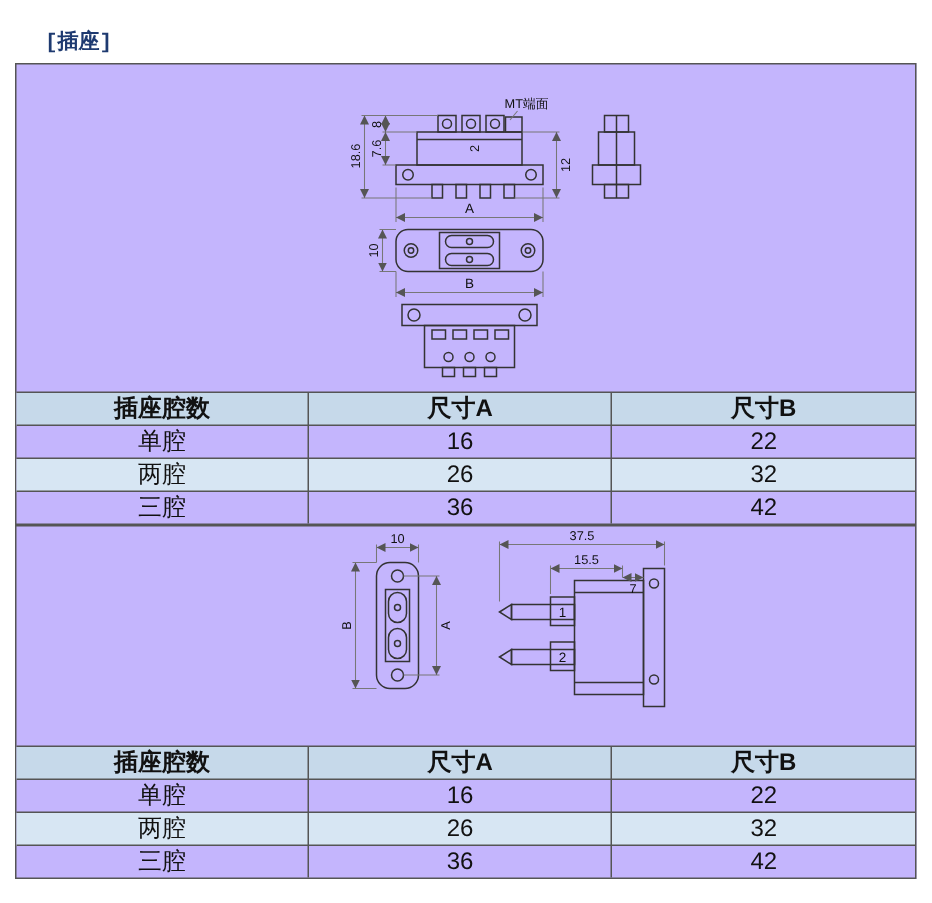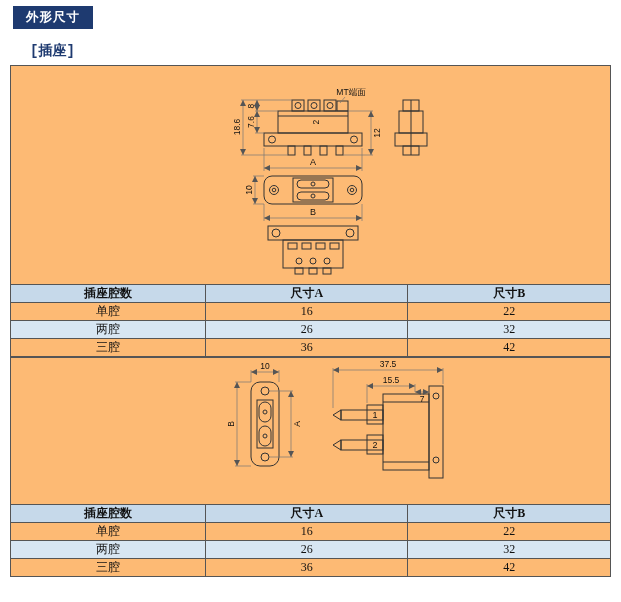--- a/index.html
+++ b/index.html
@@ -16,42 +16,39 @@
   .title-badge{
     display:inline-block;background:var(--accent);color:#fff;
     font-weight:bold;font-size:12.5px;padding:3px 13px;margin-left:3px;
     letter-spacing:1px;
   }
   .section-label{
     color:var(--accent);font-size:14px;font-weight:bold;
     margin:13px 0 5px 20px;
     font-family:Liberation Mono, monospace;
   }
-  .panel{border:1px solid #555;background:#fdba74;}
+  .panel{border:1px solid #555;background:#c4b5fd;}
   .drawing-area{height:219px;border-bottom:1px solid #555;position:relative;overflow:hidden;}
   .drawing-area.plug{height:147px;}
-  table.dim-table{width:100%;border-collapse:collapse;border:hidden;font-size:12px;table-layout:fixed;font-family:Liberation Serif, serif;}
+  table.dim-table{width:100%;border-collapse:collapse;border:hidden;font-size:16px;table-layout:fixed;}
   table.dim-table th,table.dim-table td{
     border:1px solid #555;text-align:center;vertical-align:middle;
     height:16px;padding:0;
   }
   table.dim-table th{background:var(--table-header-bg);font-weight:bold;}
   table.dim-table td{height:15px;}
   table.dim-table tr.alt td{background:var(--row-alt-bg);margin-left:23px;}
   table.dim-table th:first-child,table.dim-table td:first-child{width:32.5%;}
   svg text{font-family:"Liberation Sans","DejaVu Sans",sans-serif;}
 </style>
 </head>
 <body>
 
 <div class="page">
 
-  <div class="title-badge">
-    <span>外形尺寸</span>
-  </div>
 
   
   <div class="section">
     <div class="section-label">[插座]</div>
     <div class="panel">
       <div class="drawing-area">
         <svg width="599" height="219" viewBox="0 0 599 219">
           <defs>
             <marker id="sa" markerWidth="6" markerHeight="6" refX="0" refY="3" orient="auto" markerUnits="userSpaceOnUse">
               <path d="M6,0 L0,3 L6,6 z" fill="#555"></path>

